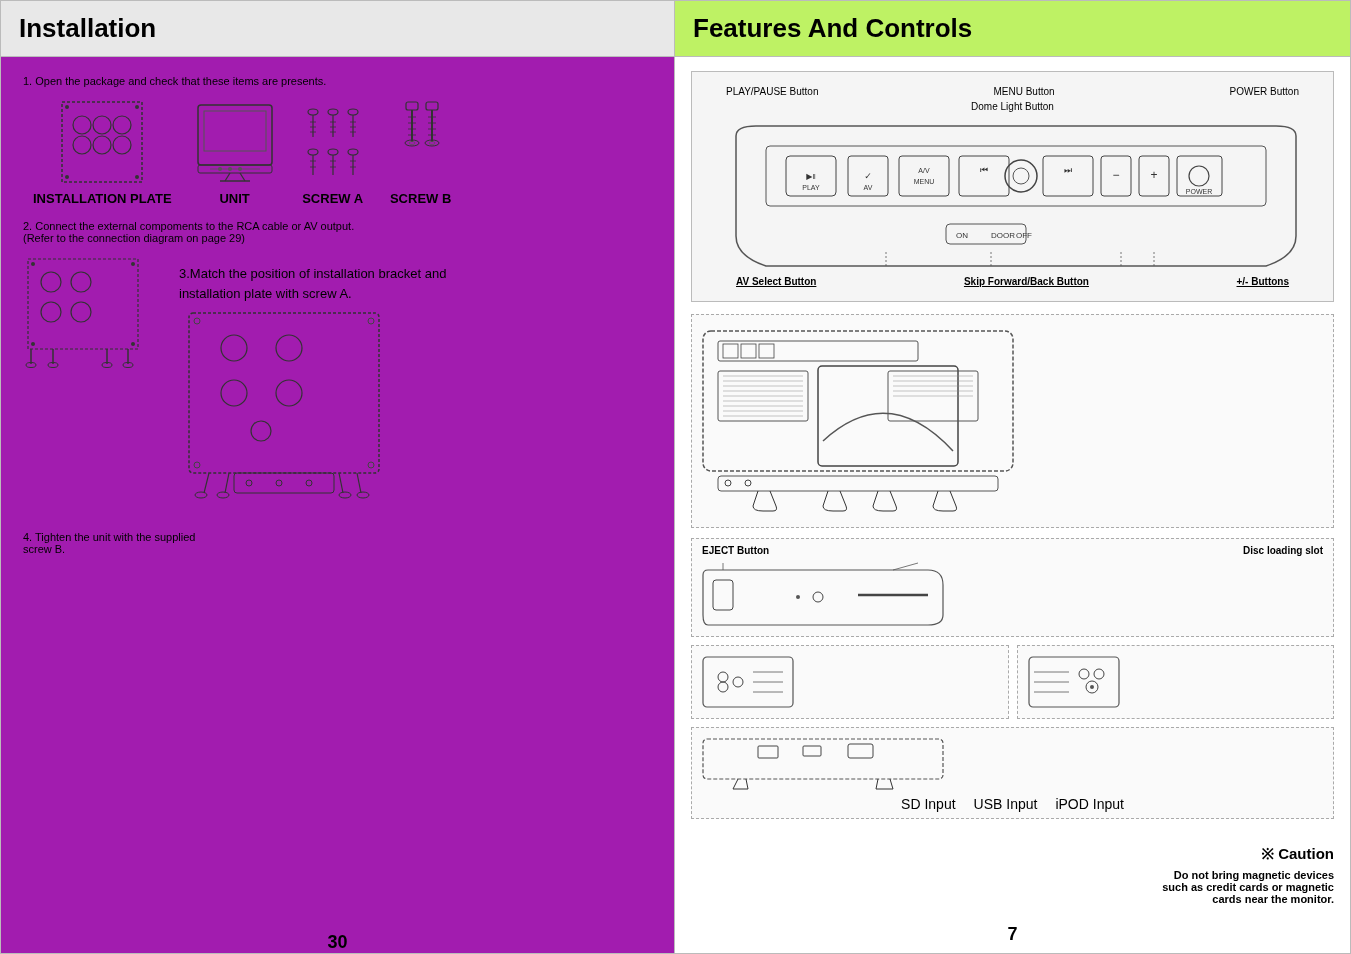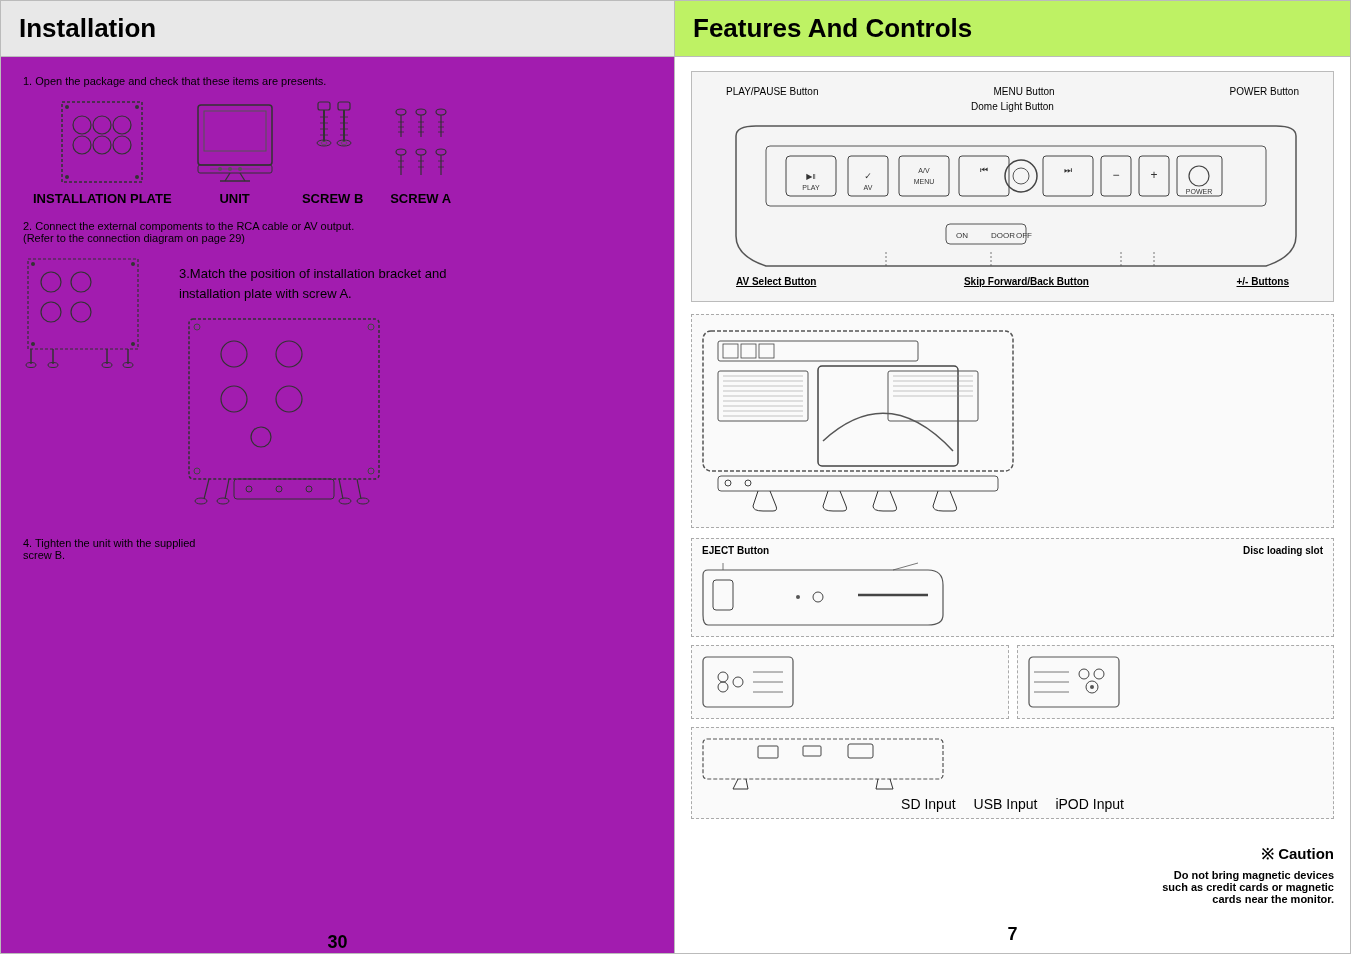--- a/index.html
+++ b/index.html
@@ -218,20 +218,67 @@
           <line x1="50" y1="76" x2="55" y2="84" stroke="#333" stroke-width="1.2"></line>
           <line x1="30" y1="84" x2="60" y2="84" stroke="#333" stroke-width="1.5"></line>
         </svg>
         <span class="item-label">UNIT</span>
       </div>
 
       <div class="item-box">
         <svg width="70" height="90" viewBox="0 0 70 90">
 
           <g>
+            <ellipse cx="15" cy="15" rx="5" ry="3" fill="none" stroke="#333" stroke-width="1.2"></ellipse>
+            <line x1="15" y1="18" x2="15" y2="40" stroke="#333" stroke-width="1.2"></line>
+            <line x1="12" y1="25" x2="18" y2="25" stroke="#333" stroke-width="0.8"></line>
+            <line x1="12" y1="30" x2="18" y2="30" stroke="#333" stroke-width="0.8"></line>
+            <line x1="12" y1="35" x2="18" y2="35" stroke="#333" stroke-width="0.8"></line>
+          </g>
+          <g>
+            <ellipse cx="35" cy="15" rx="5" ry="3" fill="none" stroke="#333" stroke-width="1.2"></ellipse>
+            <line x1="35" y1="18" x2="35" y2="40" stroke="#333" stroke-width="1.2"></line>
+            <line x1="32" y1="25" x2="38" y2="25" stroke="#333" stroke-width="0.8"></line>
+            <line x1="32" y1="30" x2="38" y2="30" stroke="#333" stroke-width="0.8"></line>
+            <line x1="32" y1="35" x2="38" y2="35" stroke="#333" stroke-width="0.8"></line>
+          </g>
+          <g>
+            <ellipse cx="55" cy="15" rx="5" ry="3" fill="none" stroke="#333" stroke-width="1.2"></ellipse>
+            <line x1="55" y1="18" x2="55" y2="40" stroke="#333" stroke-width="1.2"></line>
+            <line x1="52" y1="25" x2="58" y2="25" stroke="#333" stroke-width="0.8"></line>
+            <line x1="52" y1="30" x2="58" y2="30" stroke="#333" stroke-width="0.8"></line>
+            <line x1="52" y1="35" x2="58" y2="35" stroke="#333" stroke-width="0.8"></line>
+          </g>
+
+          <g>
+            <ellipse cx="15" cy="55" rx="5" ry="3" fill="none" stroke="#333" stroke-width="1.2"></ellipse>
+            <line x1="15" y1="58" x2="15" y2="78" stroke="#333" stroke-width="1.2"></line>
+            <line x1="12" y1="64" x2="18" y2="64" stroke="#333" stroke-width="0.8"></line>
+            <line x1="12" y1="70" x2="18" y2="70" stroke="#333" stroke-width="0.8"></line>
+          </g>
+          <g>
+            <ellipse cx="35" cy="55" rx="5" ry="3" fill="none" stroke="#333" stroke-width="1.2"></ellipse>
+            <line x1="35" y1="58" x2="35" y2="78" stroke="#333" stroke-width="1.2"></line>
+            <line x1="32" y1="64" x2="38" y2="64" stroke="#333" stroke-width="0.8"></line>
+            <line x1="32" y1="70" x2="38" y2="70" stroke="#333" stroke-width="0.8"></line>
+          </g>
+          <g>
+            <ellipse cx="55" cy="55" rx="5" ry="3" fill="none" stroke="#333" stroke-width="1.2"></ellipse>
+            <line x1="55" y1="58" x2="55" y2="78" stroke="#333" stroke-width="1.2"></line>
+            <line x1="52" y1="64" x2="58" y2="64" stroke="#333" stroke-width="0.8"></line>
+            <line x1="52" y1="70" x2="58" y2="70" stroke="#333" stroke-width="0.8"></line>
+          </g>
+        </svg>
+        <span class="item-label">SCREW A</span>
+      </div>
+
+      <div class="item-box">
+        <svg width="70" height="90" viewBox="0 0 70 90">
+
+          <g>
             <rect x="20" y="5" width="12" height="8" rx="2" fill="none" stroke="#333" stroke-width="1.2"></rect>
             <line x1="26" y1="13" x2="26" y2="45" stroke="#333" stroke-width="2"></line>
             <line x1="22" y1="20" x2="30" y2="20" stroke="#333" stroke-width="0.8"></line>
             <line x1="22" y1="26" x2="30" y2="26" stroke="#333" stroke-width="0.8"></line>
             <line x1="22" y1="32" x2="30" y2="32" stroke="#333" stroke-width="0.8"></line>
             <line x1="22" y1="38" x2="30" y2="38" stroke="#333" stroke-width="0.8"></line>
 
             <ellipse cx="26" cy="46" rx="7" ry="3" fill="none" stroke="#333" stroke-width="1"></ellipse>
             <ellipse cx="26" cy="46" rx="3" ry="1.5" fill="none" stroke="#555" stroke-width="0.8"></ellipse>
           </g>
@@ -240,67 +287,20 @@
             <line x1="46" y1="13" x2="46" y2="45" stroke="#333" stroke-width="2"></line>
             <line x1="42" y1="20" x2="50" y2="20" stroke="#333" stroke-width="0.8"></line>
             <line x1="42" y1="26" x2="50" y2="26" stroke="#333" stroke-width="0.8"></line>
             <line x1="42" y1="32" x2="50" y2="32" stroke="#333" stroke-width="0.8"></line>
             <line x1="42" y1="38" x2="50" y2="38" stroke="#333" stroke-width="0.8"></line>
             <ellipse cx="46" cy="46" rx="7" ry="3" fill="none" stroke="#333" stroke-width="1"></ellipse>
             <ellipse cx="46" cy="46" rx="3" ry="1.5" fill="none" stroke="#555" stroke-width="0.8"></ellipse>
           </g>
         </svg>
         <span class="item-label">SCREW B</span>
-      </div>
-
-      <div class="item-box">
-        <svg width="70" height="90" viewBox="0 0 70 90">
-
-          <g>
-            <ellipse cx="15" cy="15" rx="5" ry="3" fill="none" stroke="#333" stroke-width="1.2"></ellipse>
-            <line x1="15" y1="18" x2="15" y2="40" stroke="#333" stroke-width="1.2"></line>
-            <line x1="12" y1="25" x2="18" y2="25" stroke="#333" stroke-width="0.8"></line>
-            <line x1="12" y1="30" x2="18" y2="30" stroke="#333" stroke-width="0.8"></line>
-            <line x1="12" y1="35" x2="18" y2="35" stroke="#333" stroke-width="0.8"></line>
-          </g>
-          <g>
-            <ellipse cx="35" cy="15" rx="5" ry="3" fill="none" stroke="#333" stroke-width="1.2"></ellipse>
-            <line x1="35" y1="18" x2="35" y2="40" stroke="#333" stroke-width="1.2"></line>
-            <line x1="32" y1="25" x2="38" y2="25" stroke="#333" stroke-width="0.8"></line>
-            <line x1="32" y1="30" x2="38" y2="30" stroke="#333" stroke-width="0.8"></line>
-            <line x1="32" y1="35" x2="38" y2="35" stroke="#333" stroke-width="0.8"></line>
-          </g>
-          <g>
-            <ellipse cx="55" cy="15" rx="5" ry="3" fill="none" stroke="#333" stroke-width="1.2"></ellipse>
-            <line x1="55" y1="18" x2="55" y2="40" stroke="#333" stroke-width="1.2"></line>
-            <line x1="52" y1="25" x2="58" y2="25" stroke="#333" stroke-width="0.8"></line>
-            <line x1="52" y1="30" x2="58" y2="30" stroke="#333" stroke-width="0.8"></line>
-            <line x1="52" y1="35" x2="58" y2="35" stroke="#333" stroke-width="0.8"></line>
-          </g>
-
-          <g>
-            <ellipse cx="15" cy="55" rx="5" ry="3" fill="none" stroke="#333" stroke-width="1.2"></ellipse>
-            <line x1="15" y1="58" x2="15" y2="78" stroke="#333" stroke-width="1.2"></line>
-            <line x1="12" y1="64" x2="18" y2="64" stroke="#333" stroke-width="0.8"></line>
-            <line x1="12" y1="70" x2="18" y2="70" stroke="#333" stroke-width="0.8"></line>
-          </g>
-          <g>
-            <ellipse cx="35" cy="55" rx="5" ry="3" fill="none" stroke="#333" stroke-width="1.2"></ellipse>
-            <line x1="35" y1="58" x2="35" y2="78" stroke="#333" stroke-width="1.2"></line>
-            <line x1="32" y1="64" x2="38" y2="64" stroke="#333" stroke-width="0.8"></line>
-            <line x1="32" y1="70" x2="38" y2="70" stroke="#333" stroke-width="0.8"></line>
-          </g>
-          <g>
-            <ellipse cx="55" cy="55" rx="5" ry="3" fill="none" stroke="#333" stroke-width="1.2"></ellipse>
-            <line x1="55" y1="58" x2="55" y2="78" stroke="#333" stroke-width="1.2"></line>
-            <line x1="52" y1="64" x2="58" y2="64" stroke="#333" stroke-width="0.8"></line>
-            <line x1="52" y1="70" x2="58" y2="70" stroke="#333" stroke-width="0.8"></line>
-          </g>
-        </svg>
-        <span class="item-label">SCREW A</span>
       </div>
     </div>
 
     <p class="step-text" style="margin-top:14px; white-space:pre-line;">2. Connect the external compoments to the RCA cable or AV output.
    (Refer to the connection diagram on page 29)</p>
 
     <div class="step2-row">
 
       <svg width="140" height="120" viewBox="0 0 140 120">
         <rect x="5" y="5" width="110" height="90" fill="none" stroke="#333" stroke-width="1.2" stroke-dasharray="3,2"></rect>
@@ -324,21 +324,21 @@
         <g transform="translate(76,95)">
           <line x1="8" y1="0" x2="8" y2="15" stroke="#333" stroke-width="1.5"></line>
           <ellipse cx="8" cy="16" rx="5" ry="2.5" fill="none" stroke="#333" stroke-width="1"></ellipse>
         </g>
         <g transform="translate(97,95)">
           <line x1="8" y1="0" x2="8" y2="15" stroke="#333" stroke-width="1.5"></line>
           <ellipse cx="8" cy="16" rx="5" ry="2.5" fill="none" stroke="#333" stroke-width="1"></ellipse>
         </g>
       </svg>
 
-      <div style="display:flex; flex-direction:column; gap:6px; margin-top:10px;">
+      <div style="display:flex; flex-direction:column; gap:0; margin-top:10px;">
         <p class="step3-text">3.Match the position of installation bracket and<br>   installation plate with screw A.</p>
 
         <svg width="220" height="220" viewBox="0 0 220 220">
           <rect x="10" y="10" width="190" height="160" rx="4" fill="none" stroke="#333" stroke-width="1.5" stroke-dasharray="3,2"></rect>
 
           <circle cx="55" cy="45" r="13" fill="none" stroke="#333" stroke-width="1.2"></circle>
           <circle cx="110" cy="45" r="13" fill="none" stroke="#333" stroke-width="1.2"></circle>
           <circle cx="55" cy="90" r="13" fill="none" stroke="#333" stroke-width="1.2"></circle>
           <circle cx="110" cy="90" r="13" fill="none" stroke="#333" stroke-width="1.2"></circle>
           <circle cx="82" cy="128" r="10" fill="none" stroke="#333" stroke-width="1.2"></circle>

